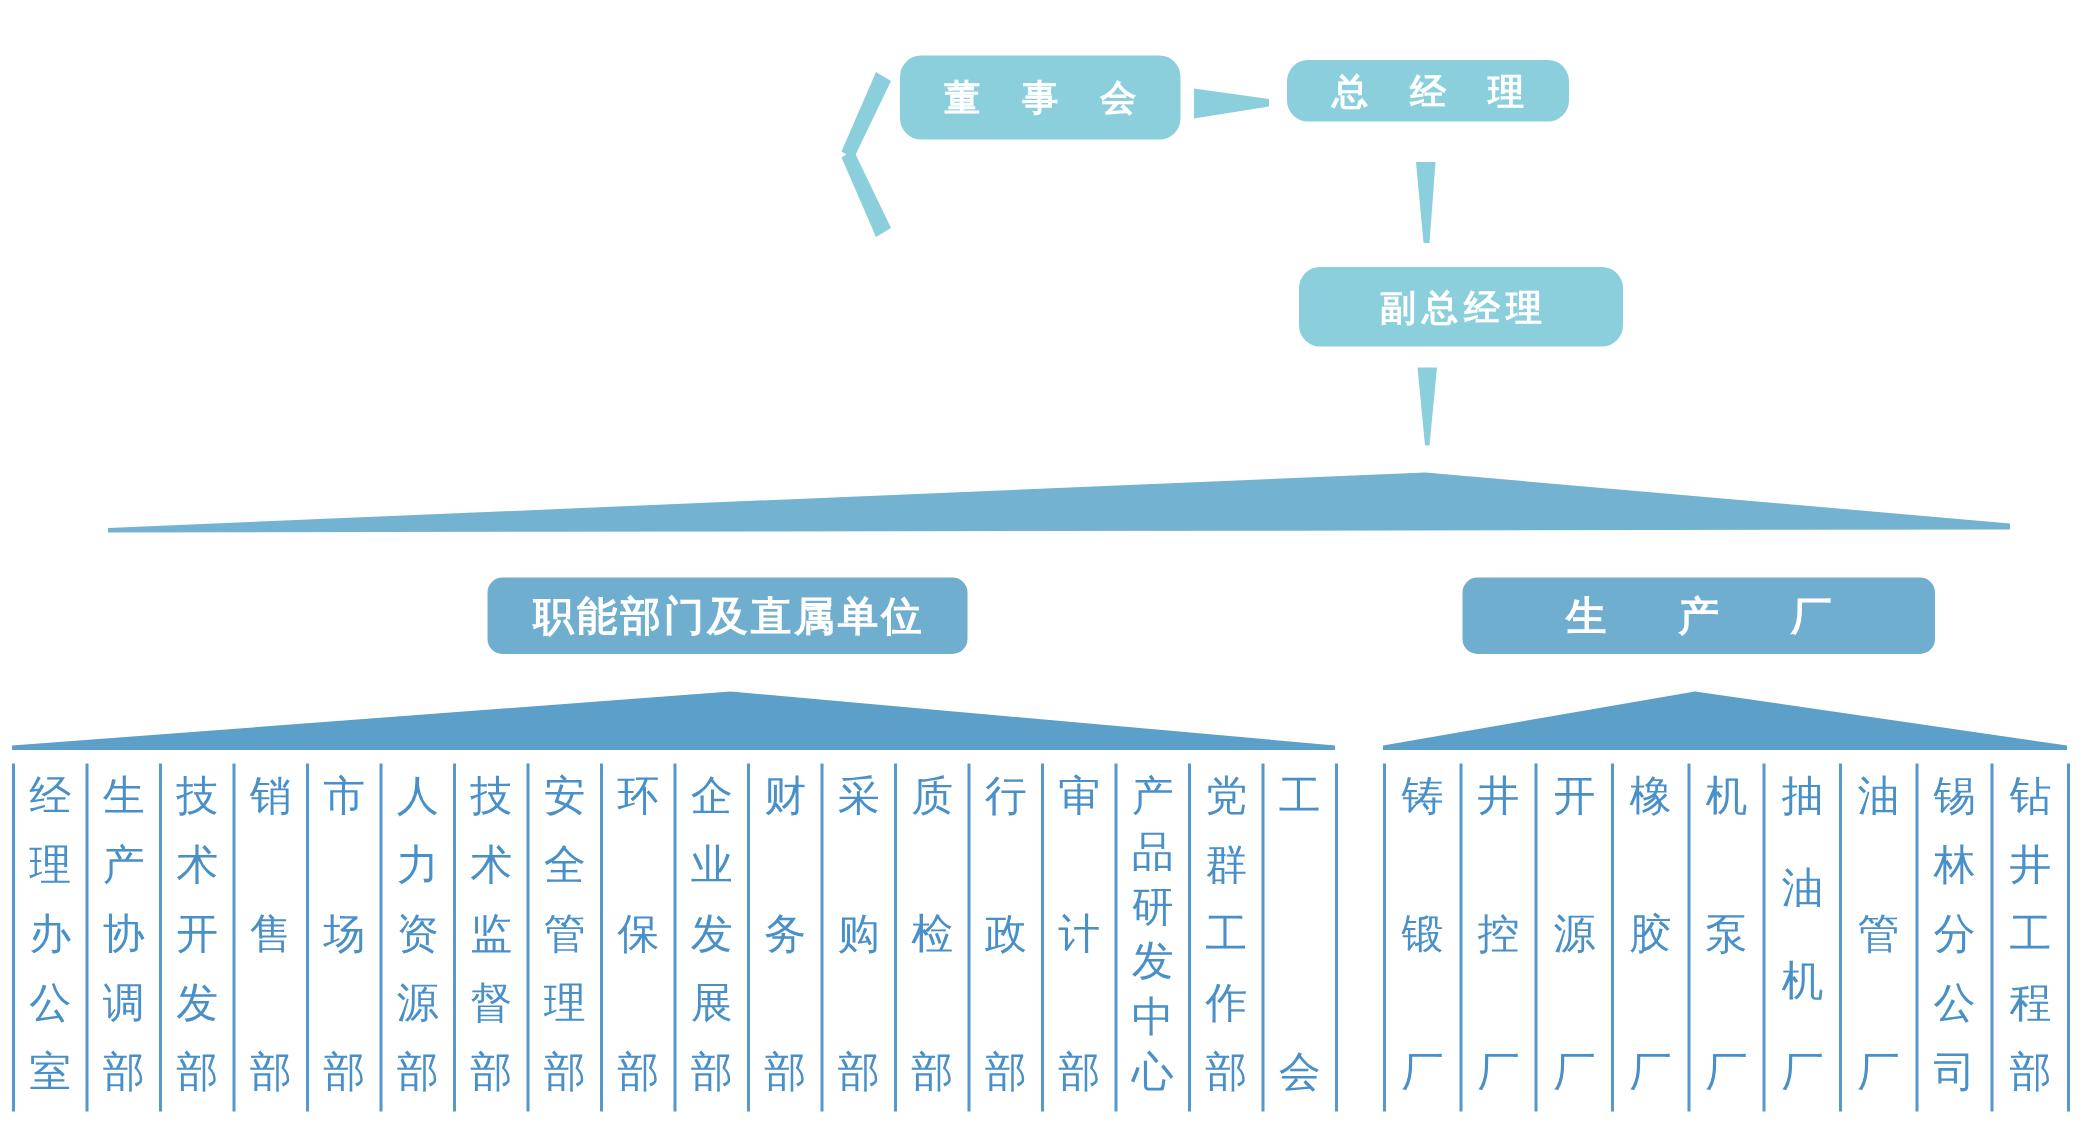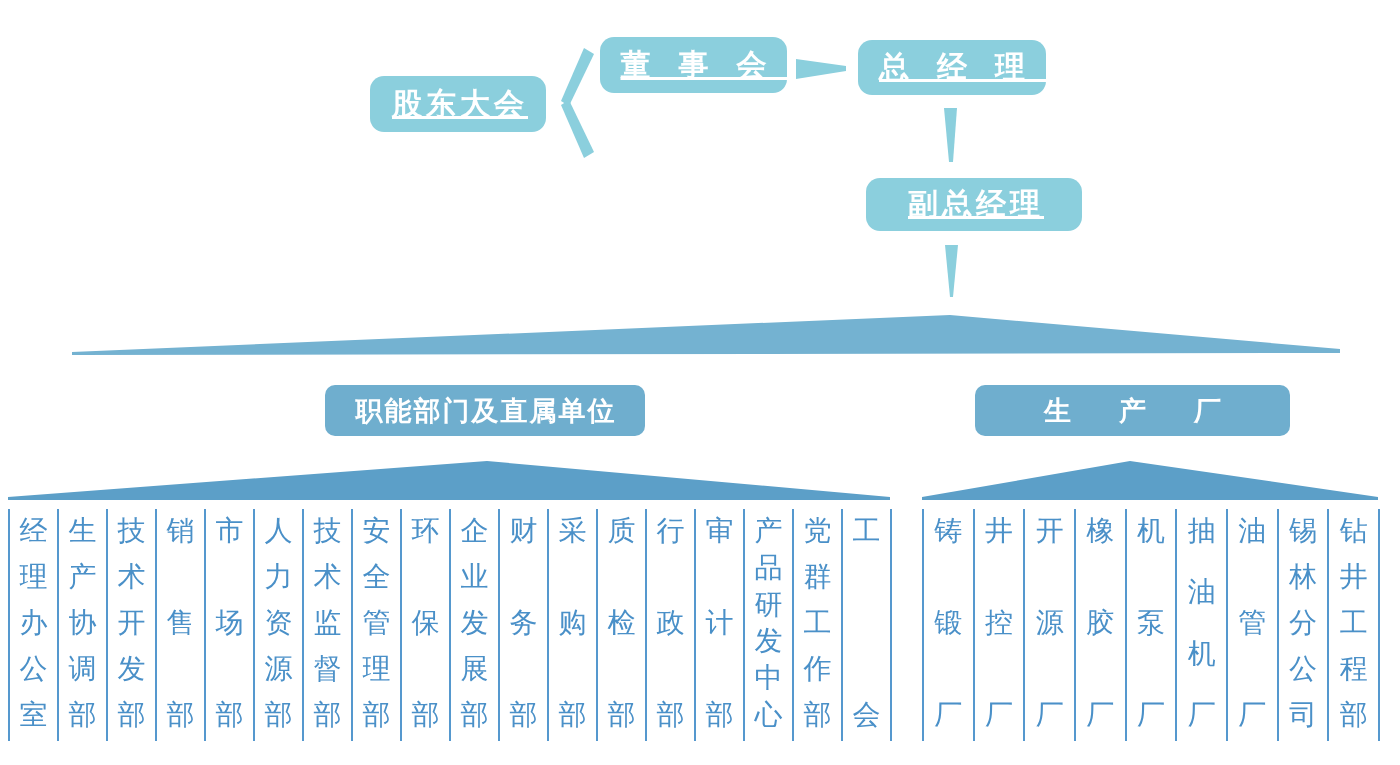--- a/index.html
+++ b/index.html
@@ -7,21 +7,21 @@
     position:relative; width:1400px; height:765px; background:#ffffff;
     font-family:"DejaVu Sans", sans-serif; overflow:hidden;
   }
   svg.connector-layer { position:absolute; left:0; top:0; width:1400px; height:765px; }
 
   .node {
     position:absolute; display:flex; align-items:center; justify-content:center;
     background:#8BCFDD; color:#ffffff; font-weight:bold; border-radius:14px;
     white-space:nowrap;
   }
-  .node-lg { font-size:30px;text-decoration:underline; }
+  .node-lg { font-size:24px; }
   .header-node { background:#6FAECE; border-radius:10px; font-size:27px; }
 
   
   .ls-sm  { letter-spacing:4px;  margin-right:-4px;  }
   .ls-xs  { letter-spacing:2px;  margin-right:-2px;  }
   .ls-lg  { letter-spacing:28px; margin-right:-28px; }
   .ls-xl  { letter-spacing:48px; margin-right:-48px; }
 
   .columns-group { position:absolute; top:509px; display:flex; }
   #left-columns  { left:8px;   width:884px; height:232px; }
@@ -50,30 +50,27 @@
 
     <polygon points="945,245 958,245 953,297 950,297" fill="#8BCFDD"></polygon>
 
     <polygon points="72,352 950,315 1340,349 1340,353 72,355" fill="#74B2D1"></polygon>
 
     <polygon points="8,497 487,461 890,497 890,500 8,500" fill="#5C9FC8"></polygon>
 
     <polygon points="922,497 1130,461 1378,497 1378,500 922,500" fill="#5C9FC8"></polygon>
   </svg>
 
-  <div class="node node-lg" style="left:370px; top:76px; width:176px; height:56px;">
-    <span class="ls-sm">股东大会</span>
-  </div>
 
   <div class="node node-lg" style="left:600px; top:37px; width:187px; height:56px;">
     <span class="ls-lg">董事会</span>
   </div>
 
 
-  <div class="node node-lg" style="left:858px; top:40px; width:188px; height:55px;">
+  <div class="node node-lg" style="left:858px; top:40px; width:188px; height:41px;">
     <span class="ls-lg">总经理</span>
   </div>
 
   <div class="node node-lg" style="left:866px; top:178px; width:216px; height:53px;">
     <span class="ls-sm">副总经理</span>
   </div>
 
   <div class="node header-node" style="left:325px; top:385px; width:320px; height:51px;">
     <span class="ls-xs">职能部门及直属单位</span>
   </div>

